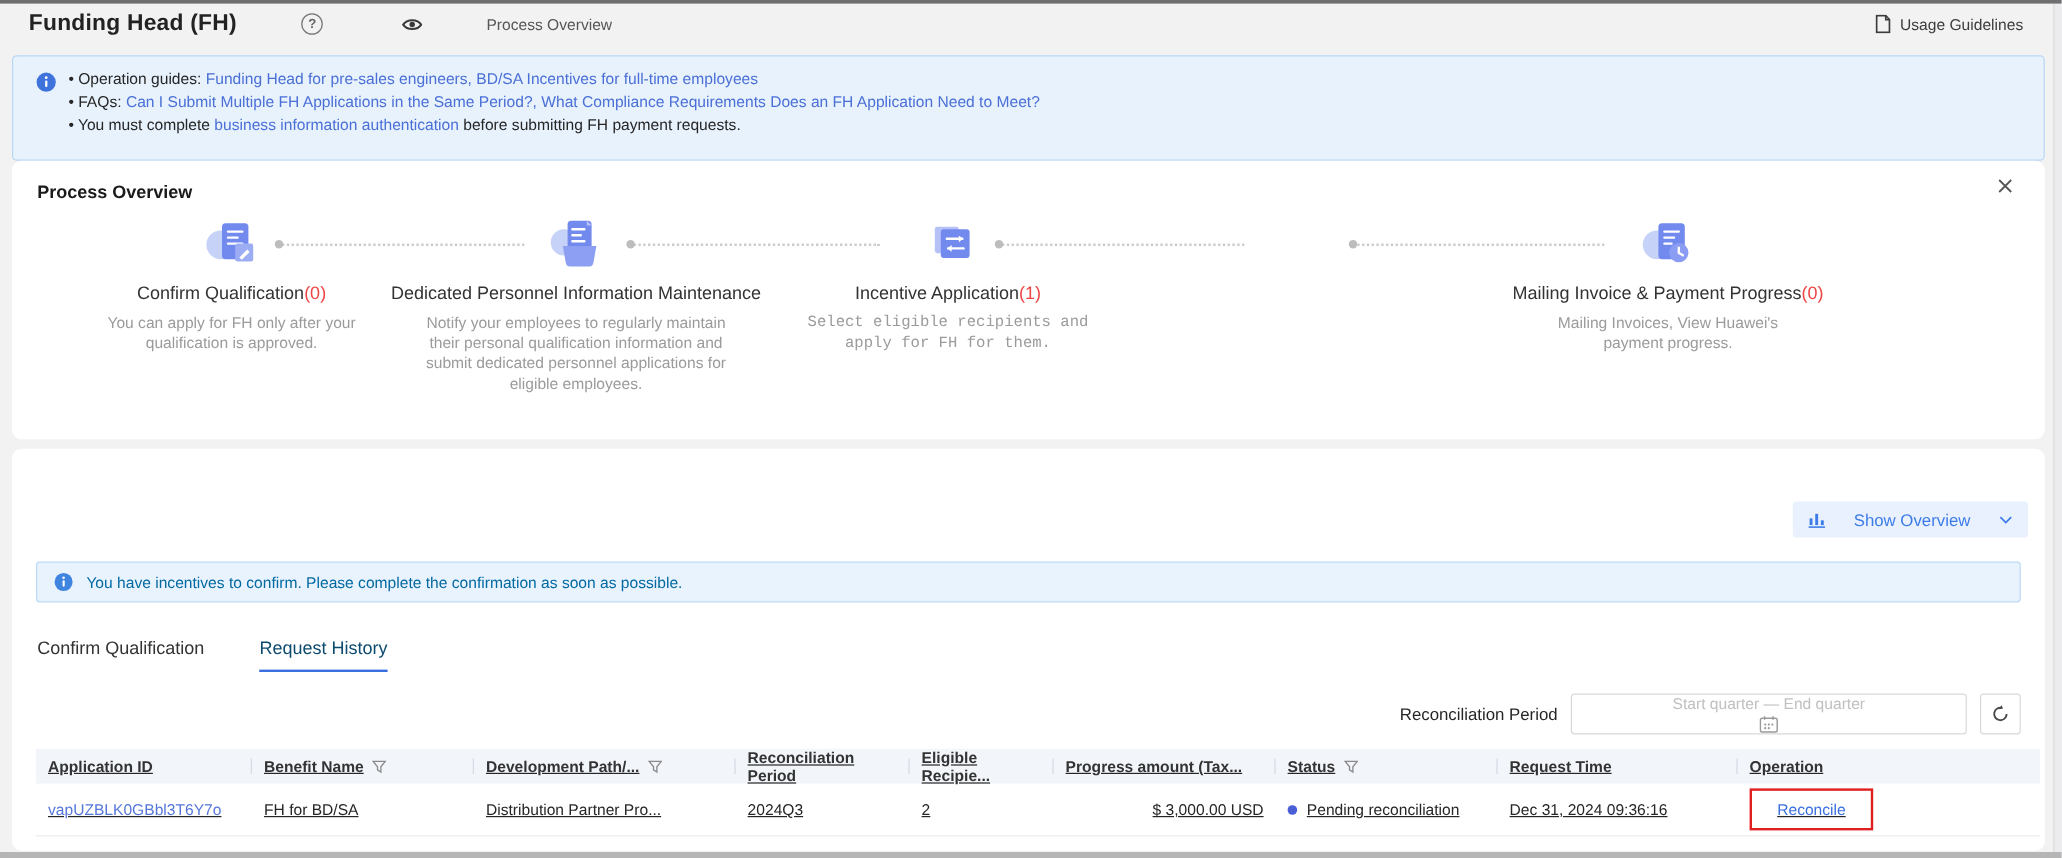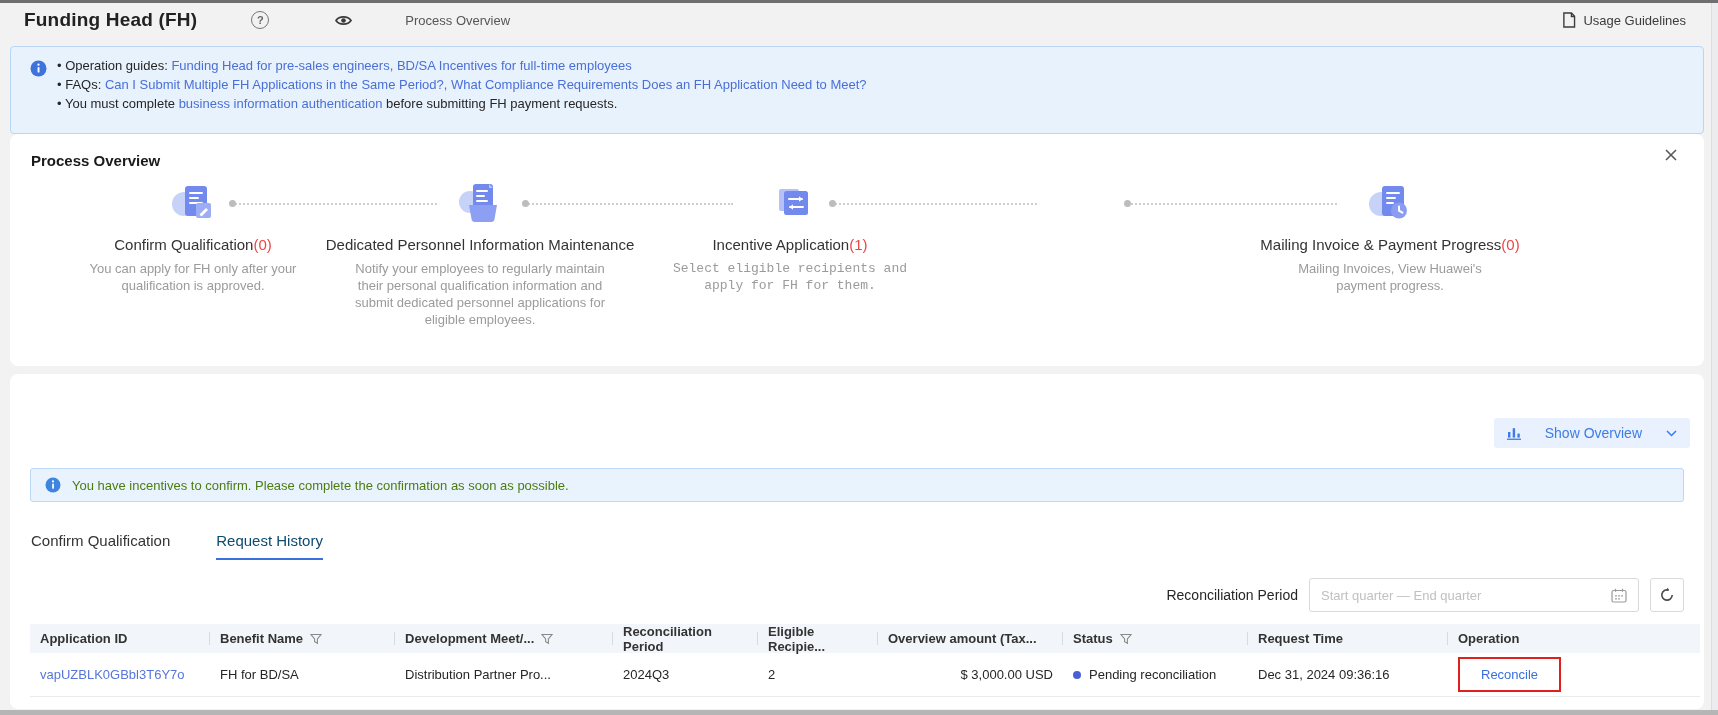--- a/index.html
+++ b/index.html
@@ -40,33 +40,33 @@
   .step-icon{height:44px;display:flex;justify-content:center;}
   .step-title{margin-top:10px;font-size:15px;color:#333;}
   .step-count{color:#ee4545;}
   .step-desc{margin:7px auto 0;font-size:13px;line-height:17px;color:#9b9b9b;}
   .connector{position:absolute;top:69px;border-top:2px dotted #cdcdcd;}
   .connector::before{content:"";position:absolute;left:-3px;top:-5px;width:7px;height:7px;border-radius:50%;background:#bdbdbd;}
 
   
   .main-card{position:absolute;top:374px;left:10px;right:14px;height:335px;background:#fff;border-radius:8px;}
   .show-overview{position:absolute;top:44px;right:14px;height:30px;padding:0 13px;background:#e8f1fd;border:none;border-radius:3px;display:flex;align-items:center;gap:24px;color:#3d7ce8;font-size:14px;cursor:pointer;font-family:inherit;}
-  .banner2{position:absolute;top:94px;left:20px;right:20px;height:34px;background:#e8f3fe;border:1px solid #bcd9f6;border-radius:3px;display:flex;align-items:center;gap:11px;padding-left:14px;font-size:13px;color:#4d7c0f;}
+  .banner2{position:absolute;top:94px;left:20px;right:20px;height:34px;background:#e8f3fe;border:1px solid #bcd9f6;border-radius:3px;display:flex;align-items:center;gap:11px;padding-left:14px;font-size:13px;color:#0369a1;}
   .tabs{position:absolute;top:158px;left:21px;display:flex;gap:46px;}
   .tab{font-size:15px;color:#333;padding-bottom:9px;cursor:pointer;}
   .tab.active{color:#0c4a6e;border-bottom:2px solid #3a6fe0;}
 
   .filter-row{position:absolute;top:204px;right:20px;display:flex;align-items:center;gap:11px;height:34px;}
   .filter-label{font-size:14px;color:#262626;}
-  .range-input{width:330px;height:34px;border:1px solid #d9d9d9;border-radius:3px;background:#fff;display:flex;align-items:center;padding:0 11px;cursor:text;}
+  .range-input{width:330px;height:34px;border:1px solid #d9d9d9;border-radius:3px;background:#fff;display:flex;align-items:center;padding:0 11px;cursor:text;flex-direction:column;}
   .range-placeholder{flex:1;color:#c0c0c0;font-size:13px;}
   .refresh-btn{width:34px;height:34px;border:1px solid #d9d9d9;border-radius:3px;background:#fff;display:flex;align-items:center;justify-content:center;cursor:pointer;}
 
   
-  .tbl{position:absolute;top:250px;left:20px;right:4px;}
+  .tbl{position:absolute;top:250px;left:20px;right:4px;text-decoration:underline;}
   .thead{display:flex;align-items:center;height:29px;background:#f2f5fa;}
   .th{display:flex;align-items:center;gap:7px;padding:0 10px;font-size:13px;font-weight:bold;color:#333;position:relative;height:100%;}
   .th:not(:last-child)::after{content:"";position:absolute;right:0;top:8px;bottom:8px;width:1px;background:#d5dae5;}
   .trow{display:flex;align-items:center;height:44px;border-bottom:1px solid #ebebeb;font-size:13px;color:#262626;}
   .td{padding:0 10px;display:flex;align-items:center;gap:8px;}
   .c1{width:180px;} .c2{width:185px;} .c3{width:218px;} .c4{width:145px;} .c5{width:120px;}
   .c6{width:185px;} .c7{width:185px;} .c8{width:200px;} .c9{flex:1;}
   .td.c6{justify-content:flex-end;}
   .id-link{color:#5677d9;cursor:pointer;}
   .status-dot{width:8px;height:8px;border-radius:50%;background:#4a5fd6;flex:0 0 auto;}
@@ -244,33 +244,33 @@
       <div class="th c1">
           <span>Application ID</span>
         </div>
       <div class="th c2">
           <span>Benefit Name</span>
           <svg width="12" height="12" viewBox="0 0 12 12">
             <path d="M1 1.5 h10 L7.4 6 v4.3 L4.6 8.6 V6 Z" fill="none" stroke="#8a8a8a" stroke-width="1.1"></path>
           </svg>
         </div>
       <div class="th c3">
-          <span>Development Meet/...</span>
+          <span>Development Path/...</span>
           <svg width="12" height="12" viewBox="0 0 12 12">
             <path d="M1 1.5 h10 L7.4 6 v4.3 L4.6 8.6 V6 Z" fill="none" stroke="#8a8a8a" stroke-width="1.1"></path>
           </svg>
         </div>
       <div class="th c4">
           <span>Reconciliation Period</span>
         </div>
       <div class="th c5">
           <span>Eligible Recipie...</span>
         </div>
       <div class="th c6">
-          <span>Overview amount (Tax...</span>
+          <span>Progress amount (Tax...</span>
         </div>
       <div class="th c7">
           <span>Status</span>
           <svg width="12" height="12" viewBox="0 0 12 12">
             <path d="M1 1.5 h10 L7.4 6 v4.3 L4.6 8.6 V6 Z" fill="none" stroke="#8a8a8a" stroke-width="1.1"></path>
           </svg>
         </div>
       <div class="th c8">
           <span>Request Time</span>
         </div>

